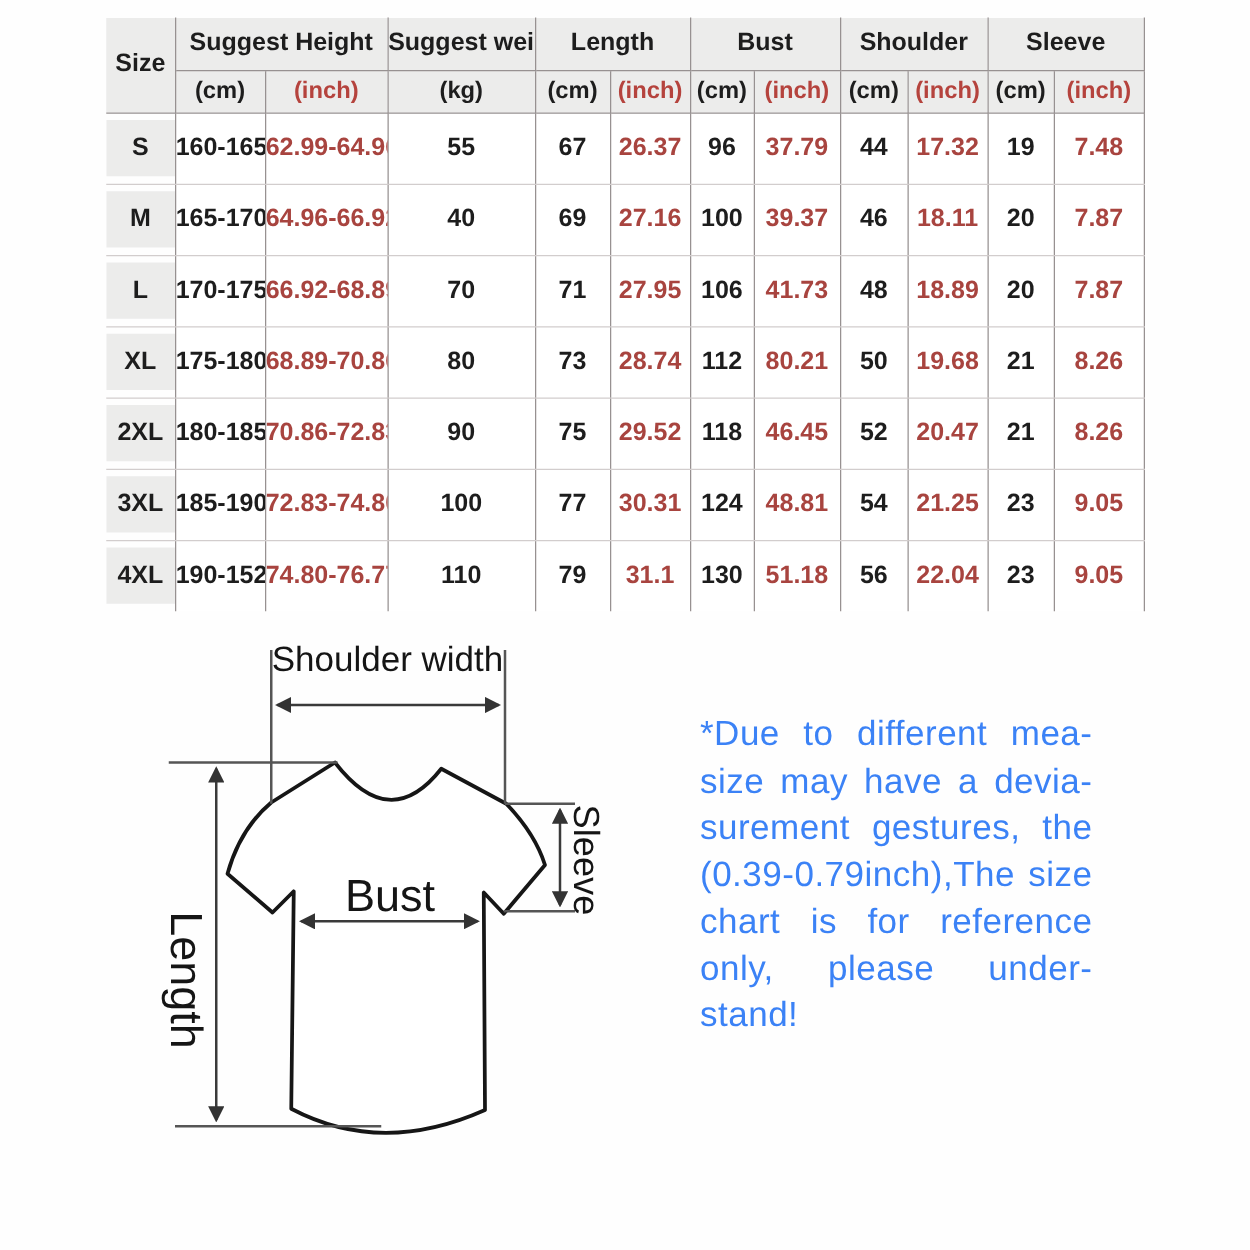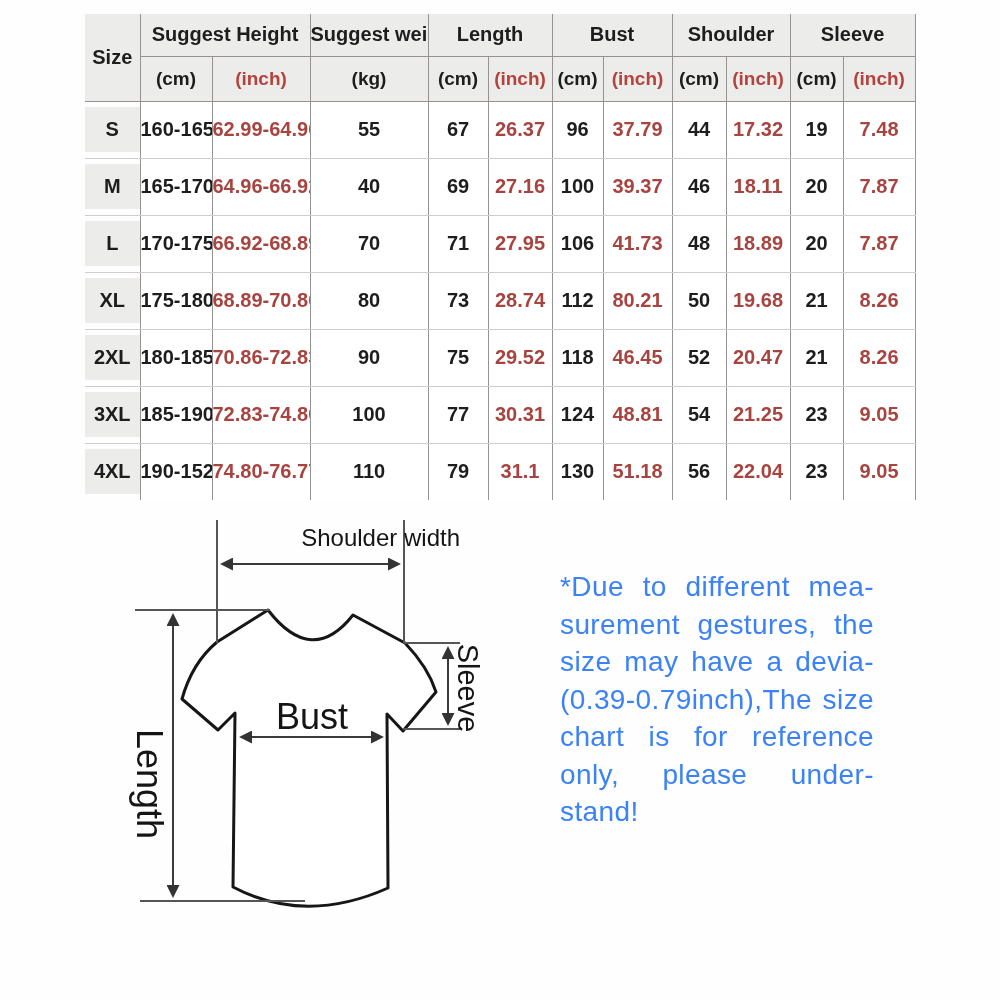--- a/index.html
+++ b/index.html
@@ -21,40 +21,40 @@
     position:absolute;left:85px;top:14px;width:830px;
     border-collapse:collapse;table-layout:fixed;
   }
   .size-table th,.size-table td{
     border-right:1px solid var(--border-dark);
     text-align:center;vertical-align:middle;padding:0;
     white-space:nowrap;overflow:hidden;
   }
   .size-table thead th{background:var(--header-bg);font-weight:bold;}
   .group-row th{font-size:20px;height:42px;border-bottom:1px solid var(--border-dark);}
-  .unit-row th{font-size:19px;height:45px;border-bottom:1px solid var(--border-dark);}
+  .unit-row th{font-size:19px;height:34px;border-bottom:1px solid var(--border-dark);}
   th.size-head{font-size:20px;}
   .unit-inch{color:var(--inch-red);}
   .size-table tbody td{
     height:57px;font-size:20px;font-weight:bold;background:#fff;
     border-bottom:1px solid var(--border-light);
   }
   .size-table tbody tr:last-child td{border-bottom:none;}
   .size-table td.inch{color:var(--value-red);}
   .size-table td.size-cell{background:transparent;}
   .size-chip{
     display:flex;align-items:center;justify-content:center;
     height:45px;width:100%;background:var(--header-bg);
     font-weight:bold;font-size:20px;
   }
   
   .diagram{position:absolute;left:100px;top:505px;width:420px;height:450px;}
   .diagram svg{position:absolute;left:0;top:0;}
   .dlabel{position:absolute;color:#151515;text-align:center;line-height:1.1;}
-  .dlabel.shoulder{left:60px;top:20px;width:300px;font-size:24px;text-align:right;}
+  .dlabel.shoulder{left:60px;top:8px;width:300px;font-size:28px;}
   .dlabel.bust{left:132px;top:192px;width:160px;font-size:36px;}
   .dlabel.sleeve{
     left:306px;top:166px;width:120px;height:34px;
     font-size:29px;transform:rotate(90deg);
   }
   .dlabel.length{
     left:-31px;top:259px;width:160px;height:40px;
     font-size:36px;transform:rotate(90deg);
   }
   
@@ -250,21 +250,21 @@
       <line x1="141" y1="232" x2="282" y2="232" stroke="#3a3a3a" stroke-width="2" marker-start="url(#ah)" marker-end="url(#ah)"></line>
     </svg>
     <div class="dlabel shoulder">Shoulder width</div>
     <div class="dlabel bust">Bust</div>
     <div class="dlabel sleeve">Sleeve</div>
     <div class="dlabel length">Length</div>
   </div>
 
   <div class="note">
       <div class="note-line">*Due to different mea-</div>
+      <div class="note-line">size may have a devia-</div>
       <div class="note-line">surement gestures, the</div>
-      <div class="note-line">size may have a devia-</div>
       <div class="note-line">(0.39-0.79inch),The size</div>
       <div class="note-line">chart is for reference</div>
       <div class="note-line">only, please under-</div>
       <div class="note-line last">stand!</div>
     </div>
 
 </div>
 
 </body></html>

